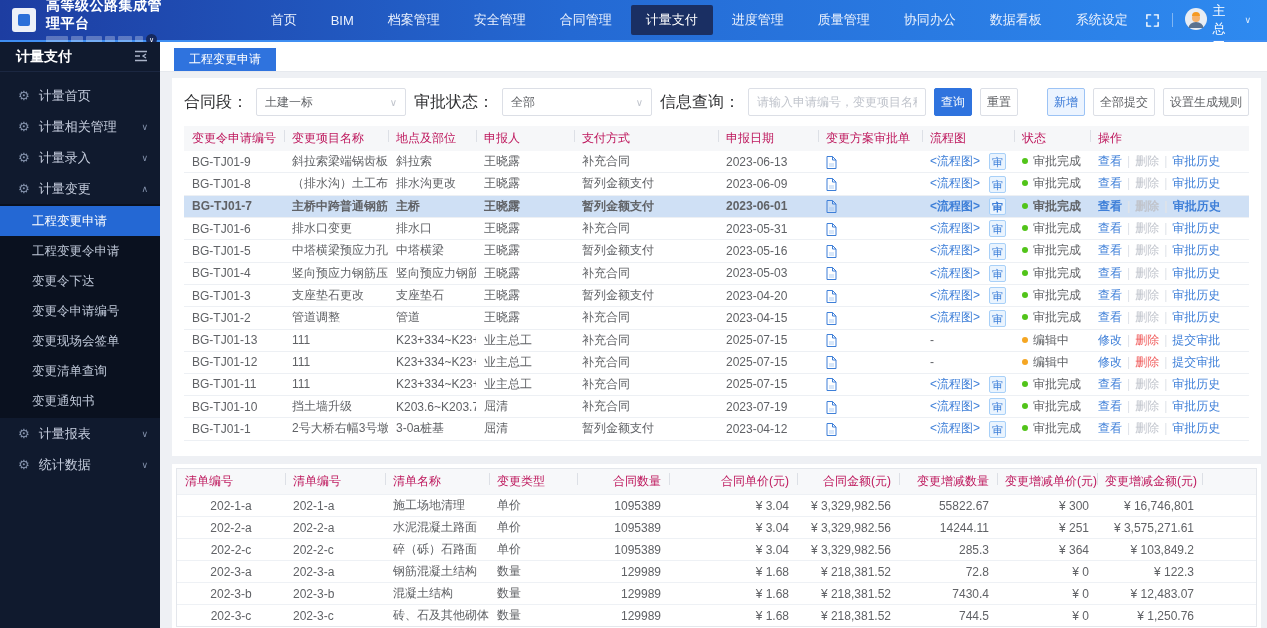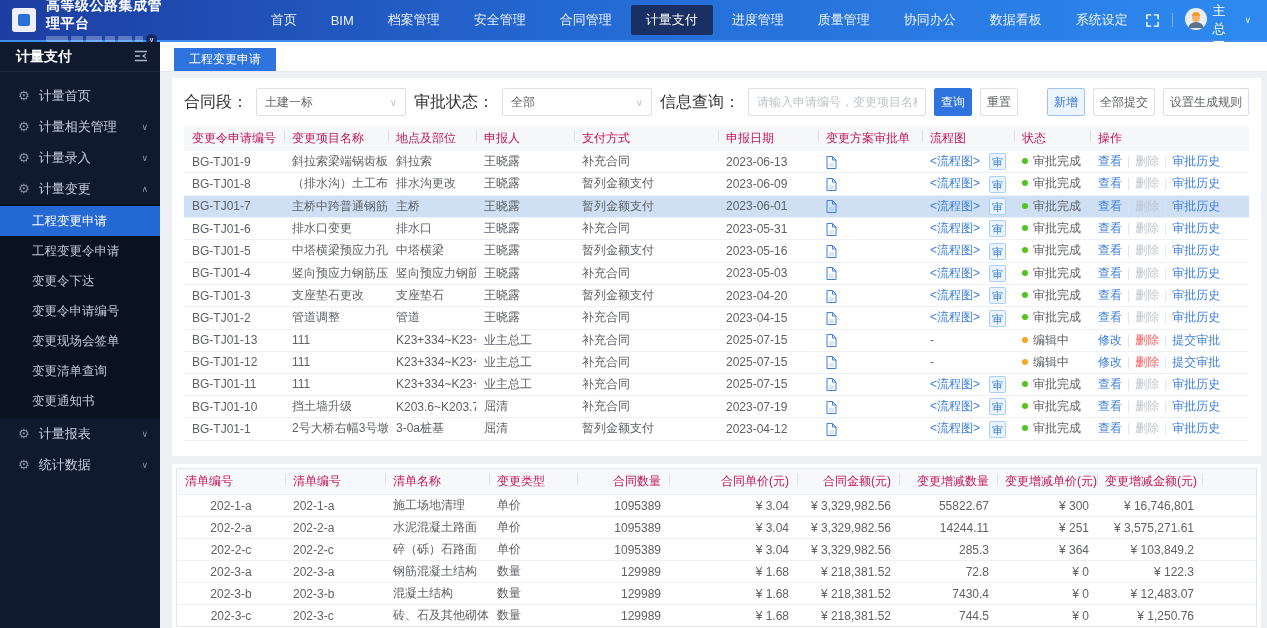--- a/index.html
+++ b/index.html
@@ -55,21 +55,21 @@
   .btn { height:28px; padding:0 6px; font-size:12px; border-radius:2px; border:1px solid #dcdfe6; background:#fff; color:#606266; cursor:pointer; white-space:nowrap; }
   .btn.primary { background:#2f73de; border-color:#2f73de; color:#fff; }
   .btn.soft { background:#ecf4ff; border-color:#9cc3f5; color:#3576d6; }
   .spacer { flex:1; }
 
   table { border-collapse:collapse; table-layout:fixed; width:100%; font-size:12px; color:#606266; }
   .main-table { margin-top:10px; }
   th { background:#f6f7f9; font-weight:normal; color:#be185d; text-align:left; padding:4px 8px; position:relative; white-space:nowrap; }
   th:not(:first-child)::before { content:""; position:absolute; left:0; top:4px; height:12px; width:1px; background:#dde0e6; }
   td { padding:2px 8px; border-bottom:1px solid #edf0f4; white-space:nowrap; overflow:hidden; height:19px; }
-  tr.selected td { background:#cfe0f5; }
+  tr.selected td { background:#cfe0f5;font-weight:bold; }
   .main-table th:nth-child(1){width:100px} .main-table th:nth-child(2){width:104px}
   .main-table th:nth-child(3){width:88px}  .main-table th:nth-child(4){width:98px}
   .main-table th:nth-child(5){width:144px} .main-table th:nth-child(6){width:100px}
   .main-table th:nth-child(7){width:104px} .main-table th:nth-child(8){width:92px}
   .main-table th:nth-child(9){width:76px}
 
   .dot { display:inline-block; width:6px; height:6px; border-radius:50%; margin-right:5px; vertical-align:1px; }
   .dot.done { background:#52c41a; } .dot.editing { background:#f5a623; }
   .lnk { color:#3e7fd8; cursor:pointer; }
   .lnk.disabled { color:#c0c4cc; cursor:default; }

